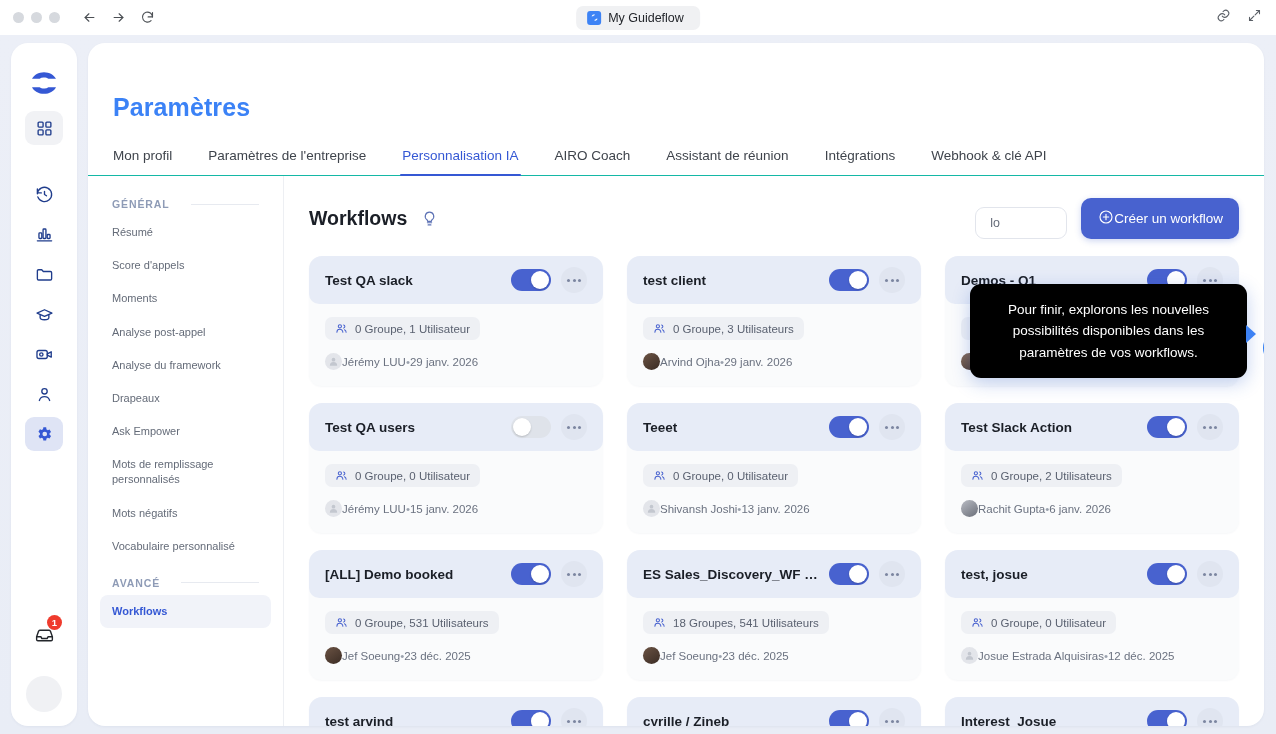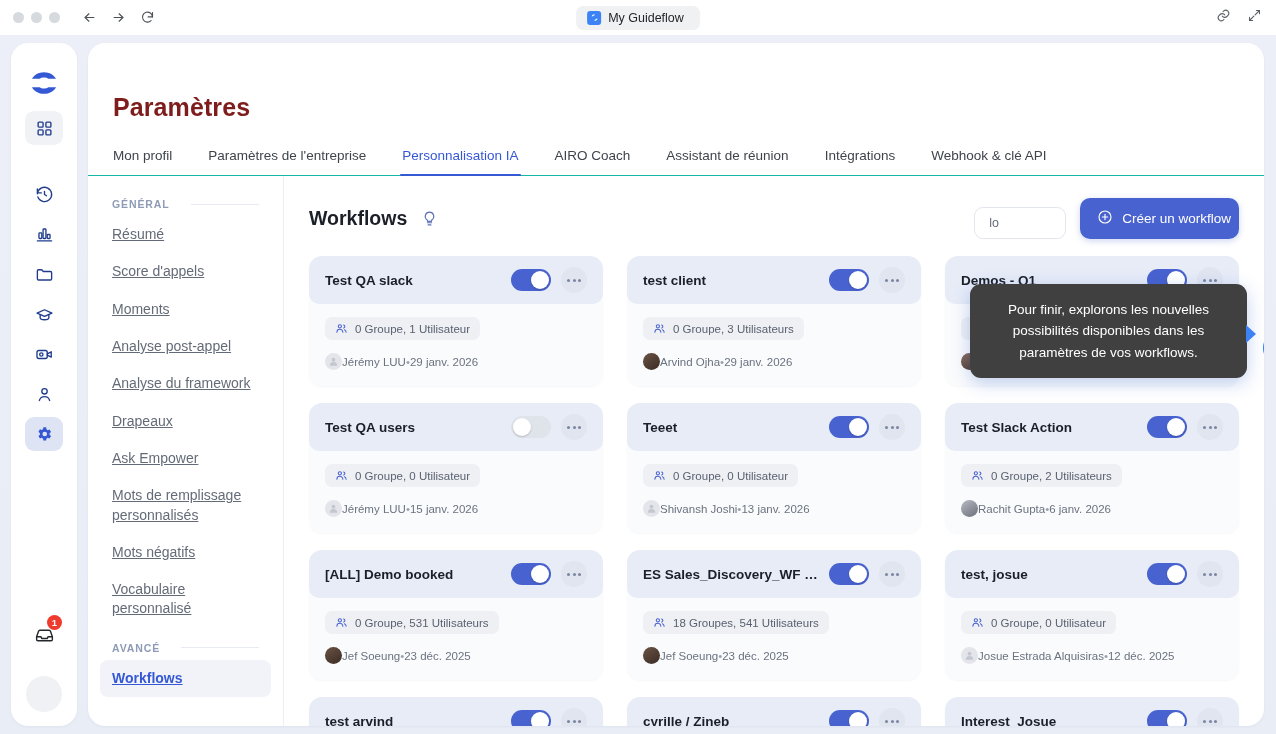--- a/index.html
+++ b/index.html
@@ -67,21 +67,21 @@
   }
 
   
   .content {
     position: absolute; left: 88px; top: 8px;
     width: 1176px; height: 683px;
     background: #ffffff; border-radius: 17px;
     overflow: hidden;
     box-shadow: 0 1px 3px rgba(24,40,80,.05);
   }
-  .page-title { font-size: 25px; font-weight: 700; color: #7f1d1d; padding: 50px 0 0 25px; letter-spacing:.1px;}
+  .page-title { font-size: 25px; font-weight: 700; color: #3b82f6; padding: 50px 0 0 25px; letter-spacing:.1px;}
 
   .tabs {
     margin: 26px 0 0 0; padding: 0 25px;
     display: flex; gap: 0; align-items: flex-end;
     border-bottom: 1px solid #14b8a6; position: relative;
   }
   .tab {
     font-size: 13.5px; color: #3f444c; padding: 0 18px 12px 18px;
     position: relative; white-space: nowrap;
   }
@@ -101,41 +101,41 @@
     padding: 22px 12px 0 12px;
     border-right: 1px solid #edeff3;
   }
   .sec-head {
     display: flex; align-items: center; gap: 21px;
     font-size: 10.5px; letter-spacing: .9px; color: #8e9bb6; font-weight: 600;
     padding: 0 12px; margin-bottom: 6px;
   }
   .sec-head .rule { flex: 1; height: 1px; background: #e7eaf0; }
   .nav-item {
-    font-size: 14px; color: #646b78; padding: 9px 12px;
-    border-radius: 8px; line-height: 1.38; text-decoration: underline;
+    font-size: 11px; color: #646b78; padding: 9px 12px;
+    border-radius: 8px; line-height: 1.38;
   }
   .nav-item.active { background: #f1f3f9; color: #3558d4; font-weight: 700; }
   .sec-head.avance { margin-top: 14px; }
 
   
   .wf-area { flex: 1; padding: 20px 25px 0 25px; position: relative; overflow: hidden; }
   .wf-head { display: flex; align-items: center; gap: 14px; height: 44px; }
   .wf-title { font-size: 19.5px; font-weight: 700; color: #1b1f27; }
   .bulb { color: #5d72b5; display:flex; }
   .wf-head-right { margin-left: auto; display: flex; align-items: flex-end; gap: 14px; }
   .filter-box {
     border: 1px solid #e2e5ec; border-radius: 9px;
     padding: 8px 14px; font-size: 12.5px; color: #646b78;
     background: #fff; min-width: 92px; text-align: left;
   }
   .btn-create {
-    display: flex; align-items: center; gap: 9px;
+    display: flex; align-items: center; 
     background: #4862cf; color: #fff; border-radius: 10px;
-    padding: 11px 8px 11px 17px; font-size: 13.5px; white-space: nowrap;
+    padding: 11px 16px 11px 17px; font-size: 13.5px; white-space: nowrap;
     box-shadow: 0 2px 6px rgba(60,90,200,.25);
   }
 
   .grid {
     display: grid; grid-template-columns: repeat(3, 1fr);
     gap: 17px 24px; margin-top: 16px;
   }
   .card {
     border-radius: 13px; overflow: hidden; background: #fafbfc;
     box-shadow: 0 1px 2px rgba(30,45,90,.04);
@@ -173,21 +173,21 @@
   .av { width: 17px; height: 17px; border-radius: 50%; background: #e3e5ea; flex:0 0 auto;
         display:flex; align-items:center; justify-content:center; overflow:hidden;}
   .av.p1 { background: linear-gradient(145deg,#6b5344,#3a2c24); }
   .av.p2 { background: linear-gradient(145deg,#8b6f5a,#46342a); }
   .av.p3 { background: linear-gradient(145deg,#b9bcc4,#6a6e78); }
   .sep { color: #9aa1ad; }
 
   
   .tooltip {
     position: absolute; left: 686px; top: 108px; width: 277px;
-    background: #404040; color: #fff; border-radius: 11px;
+    background: #000000; color: #fff; border-radius: 11px;
     padding: 15px 18px; font-size: 13.5px; line-height: 1.58; text-align: center;
     z-index: 40; box-shadow: 0 5px 18px rgba(40,90,200,.28);
   }
   .tooltip::after {
     content: ""; position: absolute; right: -9px; top: 53%;
     transform: translateY(-50%);
     border-top: 9px solid transparent; border-bottom: 9px solid transparent;
     border-left: 10px solid #3d82f4;
   }
   .spot {

